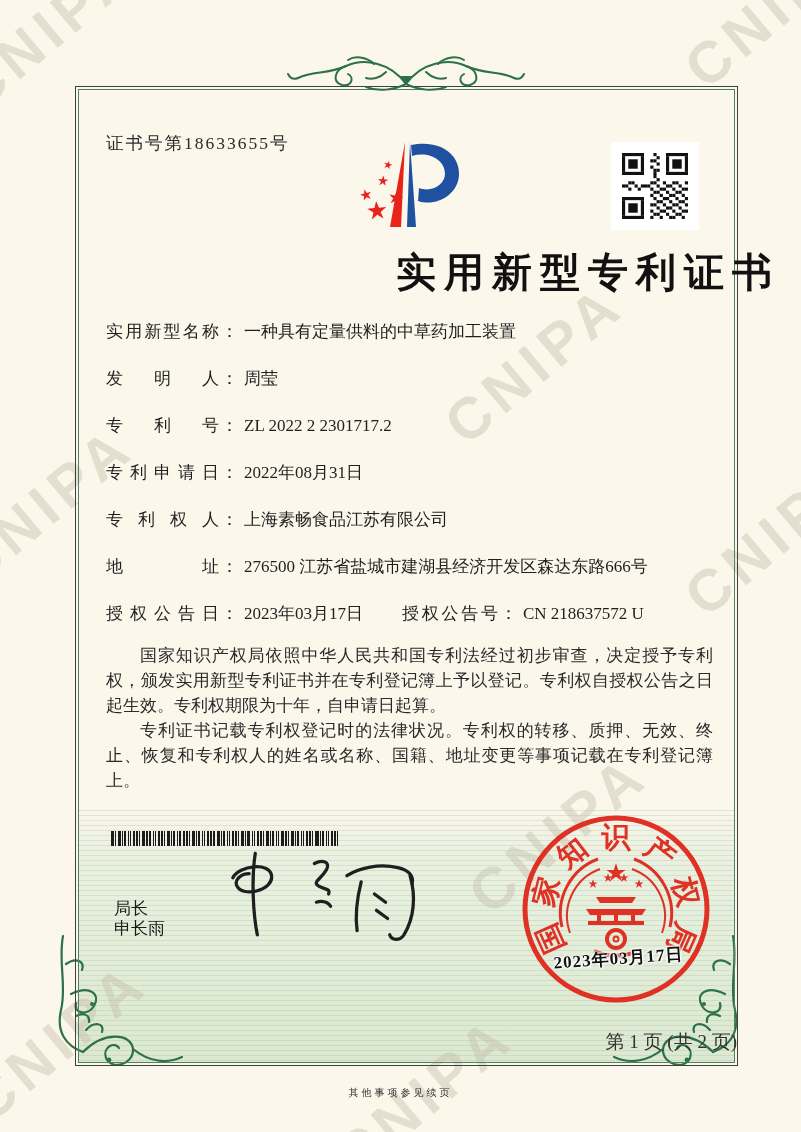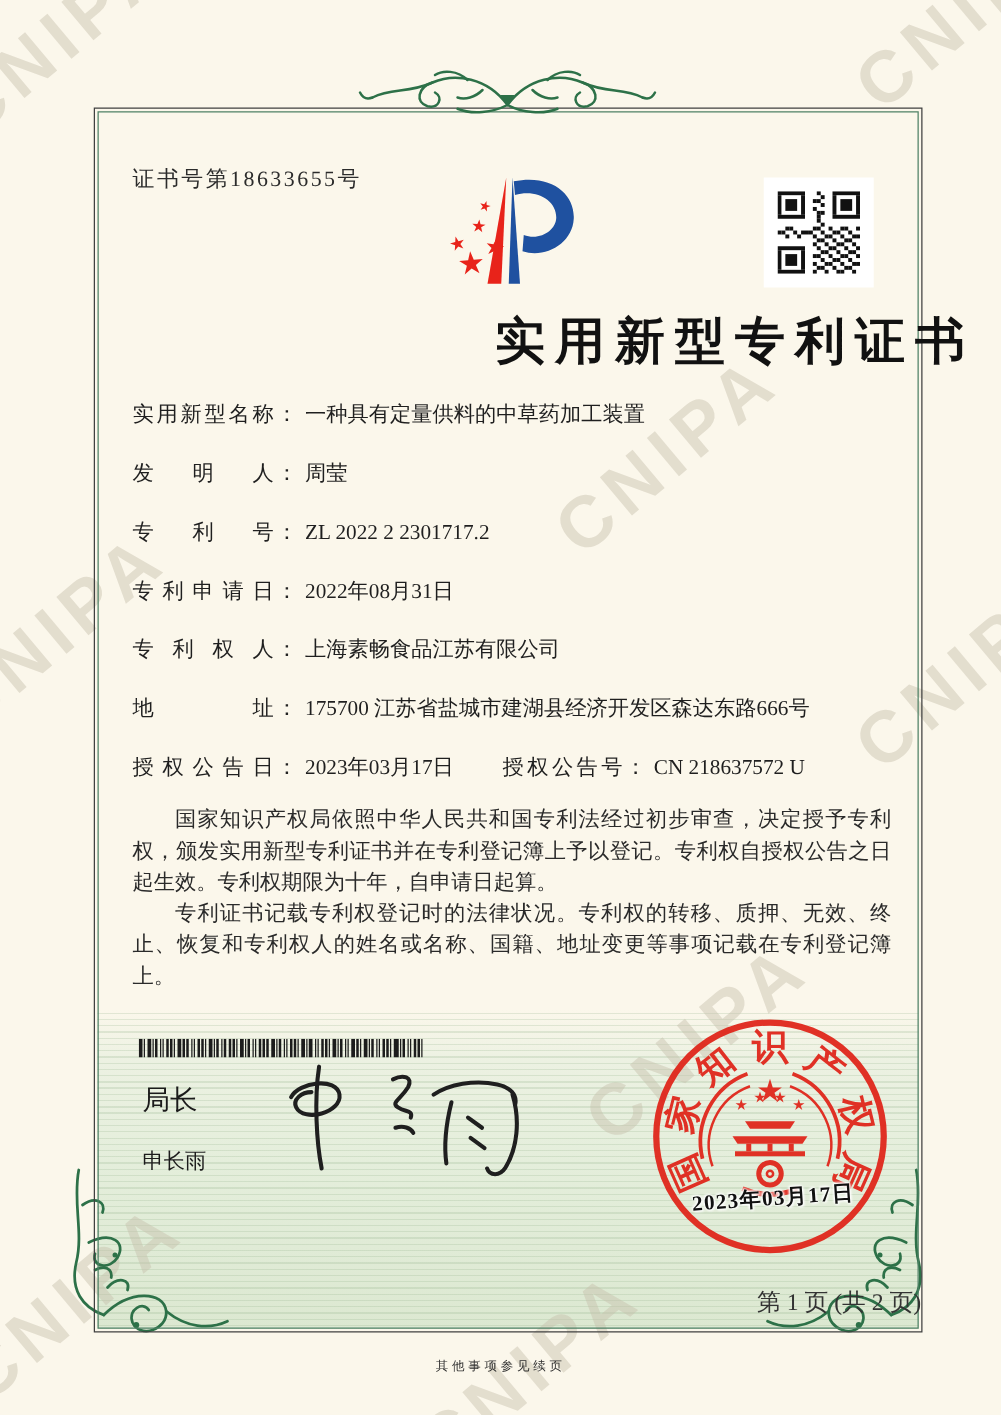--- a/index.html
+++ b/index.html
@@ -57,21 +57,21 @@
   .fields{position:absolute;left:30px;top:234px;right:24px;font-size:17px;}
   .field-row{position:relative;height:22px;line-height:22px;margin-bottom:25px;white-space:nowrap;}
   .flabel{display:inline-block;width:113px;text-align:justify;text-align-last:justify;vertical-align:top;color:#1f1f1f;}
   .flabel.narrow{width:96px;}
   .fcolon{display:inline-block;margin:0 6px 0 2px;}
   .fvalue{color:#1f1f1f;}
   .grant-pair{position:absolute;left:296px;top:0;white-space:nowrap;}
   .paras{position:absolute;left:30px;top:556px;width:607px;font-size:17px;line-height:25px;text-align:justify;color:#2a2a2a;}
   .paras p{margin:0;text-indent:2em;}
   .barcode{position:absolute;left:35px;top:744px;}
-  .director-title{position:absolute;left:38px;top:778px;font-family:Liberation Mono, monospace;font-size:22px;color:#1b1b1b;}
+  .director-title{position:absolute;left:38px;top:810px;font-family:Liberation Mono, monospace;font-size:17px;color:#1b1b1b;}
   .director-name{position:absolute;left:38px;top:830px;font-family:Liberation Sans, sans-serif;font-size:17px;color:#1b1b1b;}
   .signature{position:absolute;left:140px;top:748px;}
   .seal{position:absolute;left:440px;top:722px;opacity:0.93;}
   .seal-date{
     position:absolute;left:455px;top:860px;width:175px;text-align:center;
     font-size:17px;font-weight:bold;color:#111;transform:rotate(-4deg);
     text-shadow:0 0 2px #fff,0 0 3px #fff,1px 1px 2px #fff,-1px -1px 2px #fff;
     letter-spacing:1px;
   }
   .page-indicator{position:absolute;left:0;top:942px;width:100%;text-align:right;font-size:19px;color:#333;}
@@ -250,21 +250,21 @@
     <div class="field-row">
       <span class="flabel">专利号</span><span class="fcolon">：</span><span class="fvalue">ZL 2022 2 2301717.2</span>
     </div>
     <div class="field-row">
       <span class="flabel">专利申请日</span><span class="fcolon">：</span><span class="fvalue">2022年08月31日</span>
     </div>
     <div class="field-row">
       <span class="flabel">专利权人</span><span class="fcolon">：</span><span class="fvalue">上海素畅食品江苏有限公司</span>
     </div>
     <div class="field-row">
-      <span class="flabel">地址</span><span class="fcolon">：</span><span class="fvalue">175700 江苏省盐城市建湖县经济开发区森达东路666号</span>
+      <span class="flabel">地址</span><span class="fcolon">：</span><span class="fvalue">276500 江苏省盐城市建湖县经济开发区森达东路666号</span>
     </div>
     <div class="field-row">
       <span class="flabel">授权公告日</span><span class="fcolon">：</span><span class="fvalue">2023年03月17日</span>
       <span class="grant-pair">
         <span class="flabel narrow">授权公告号</span><span class="fcolon">：</span><span class="fvalue">CN 218637572 U</span>
       </span>
     </div>
   </div>
 
   <div class="paras">

